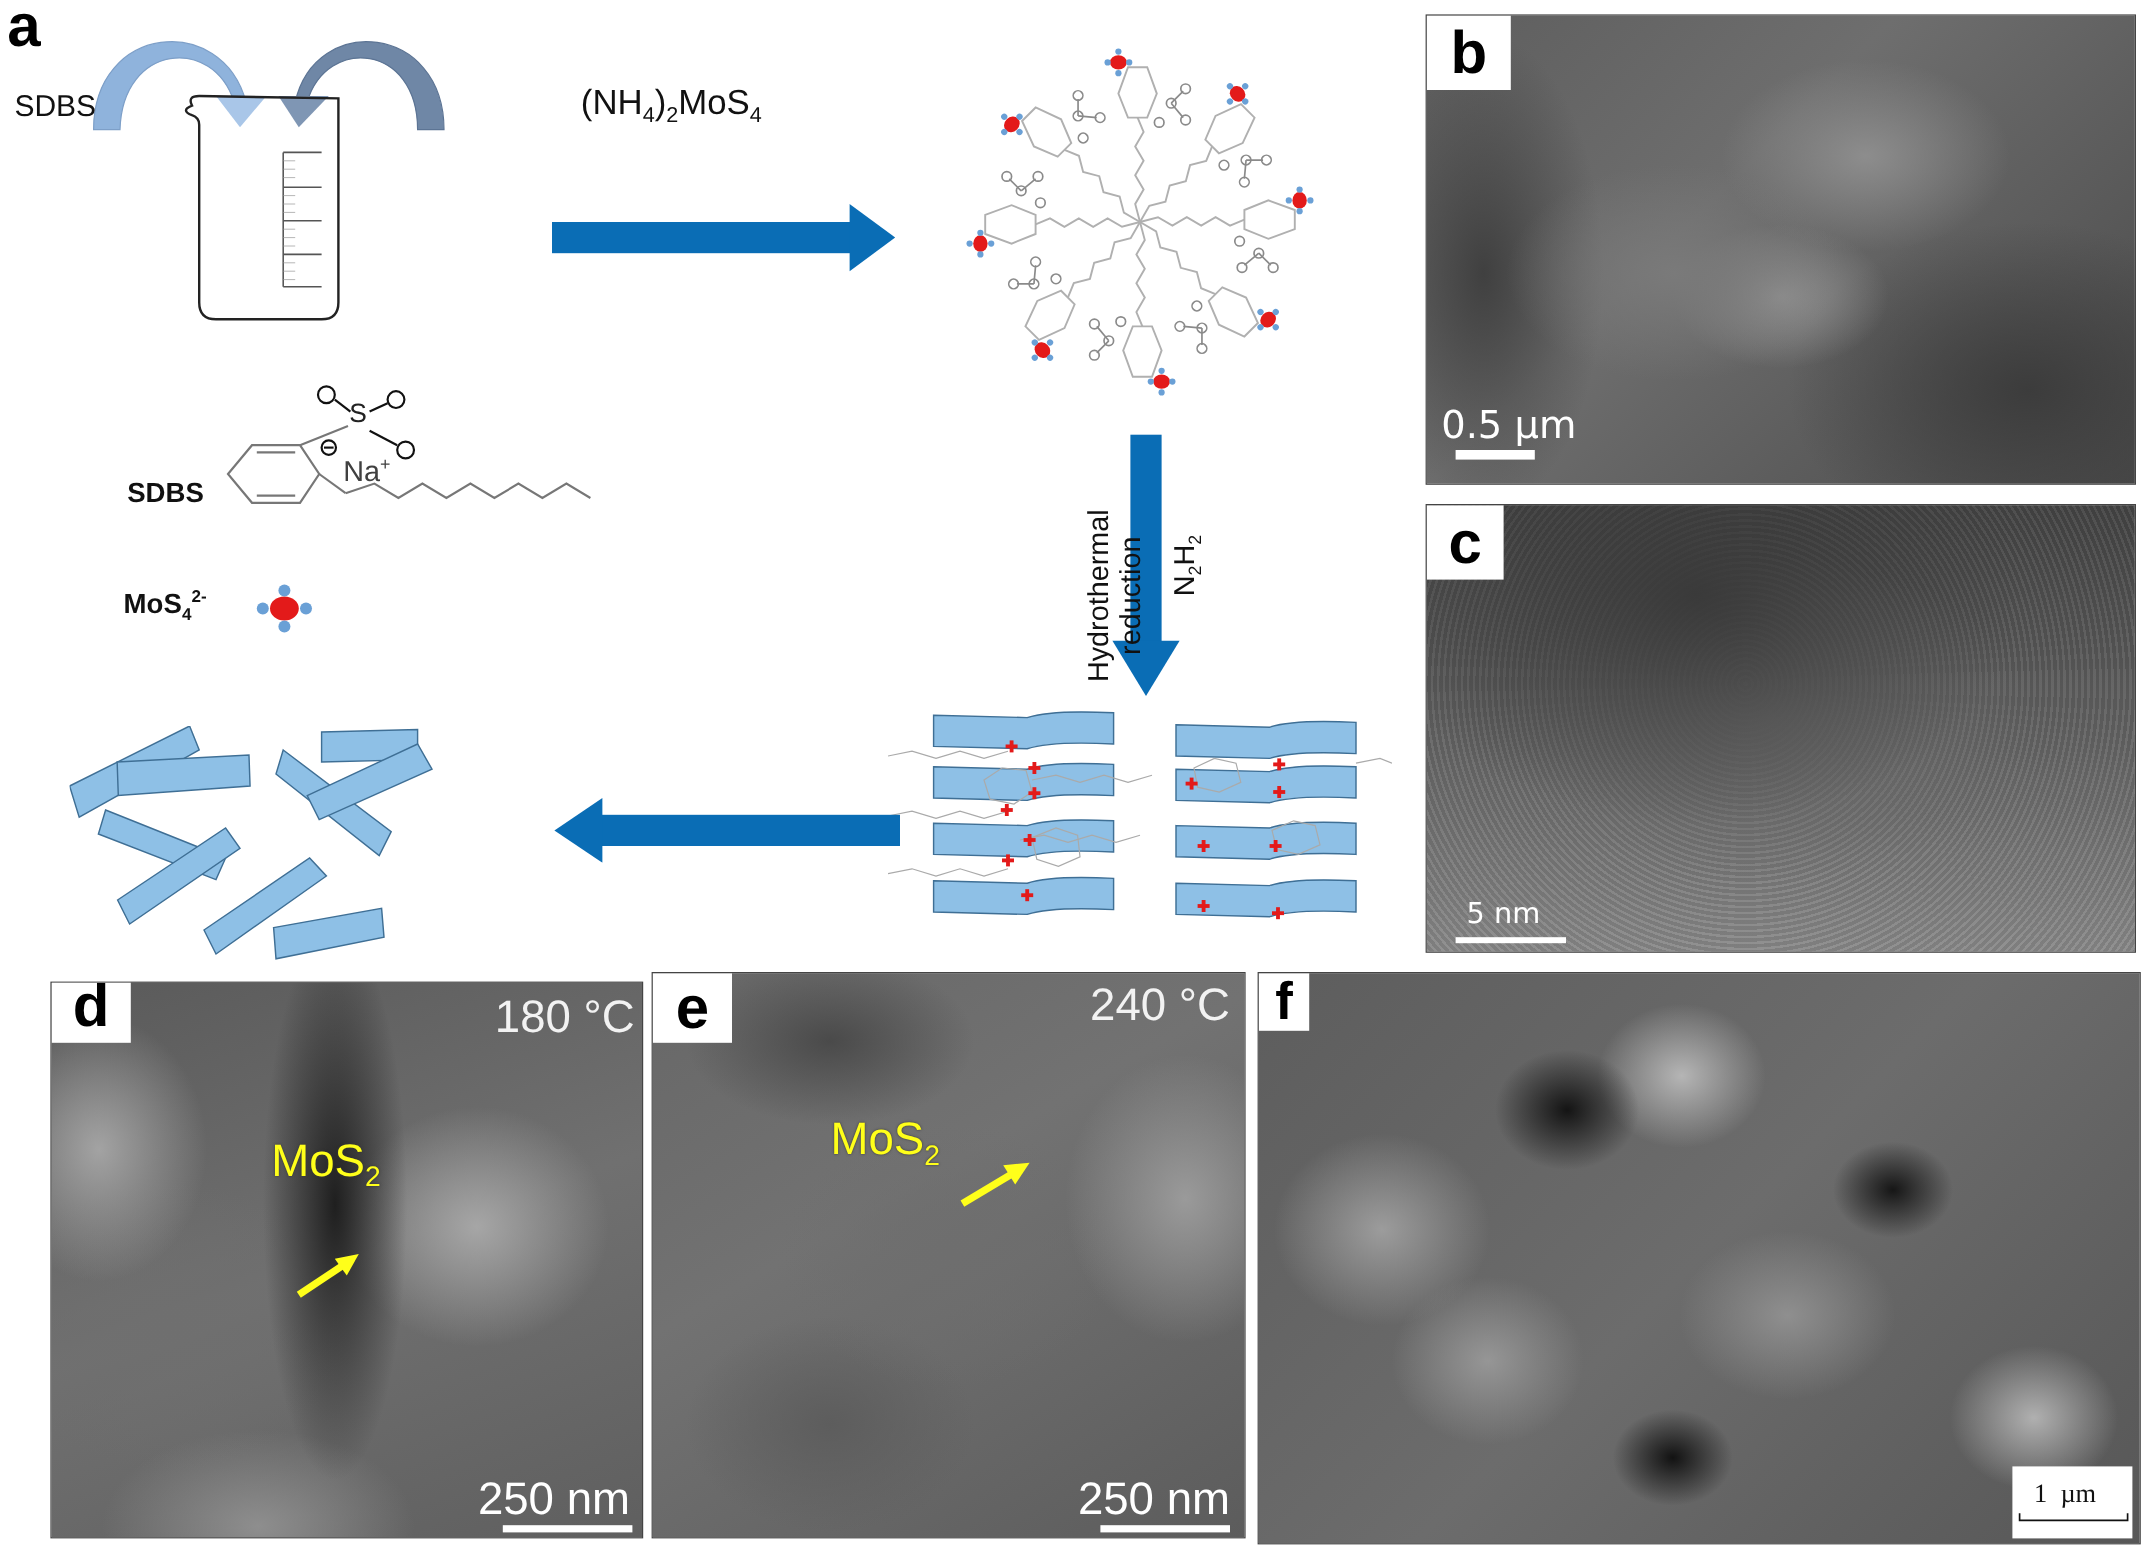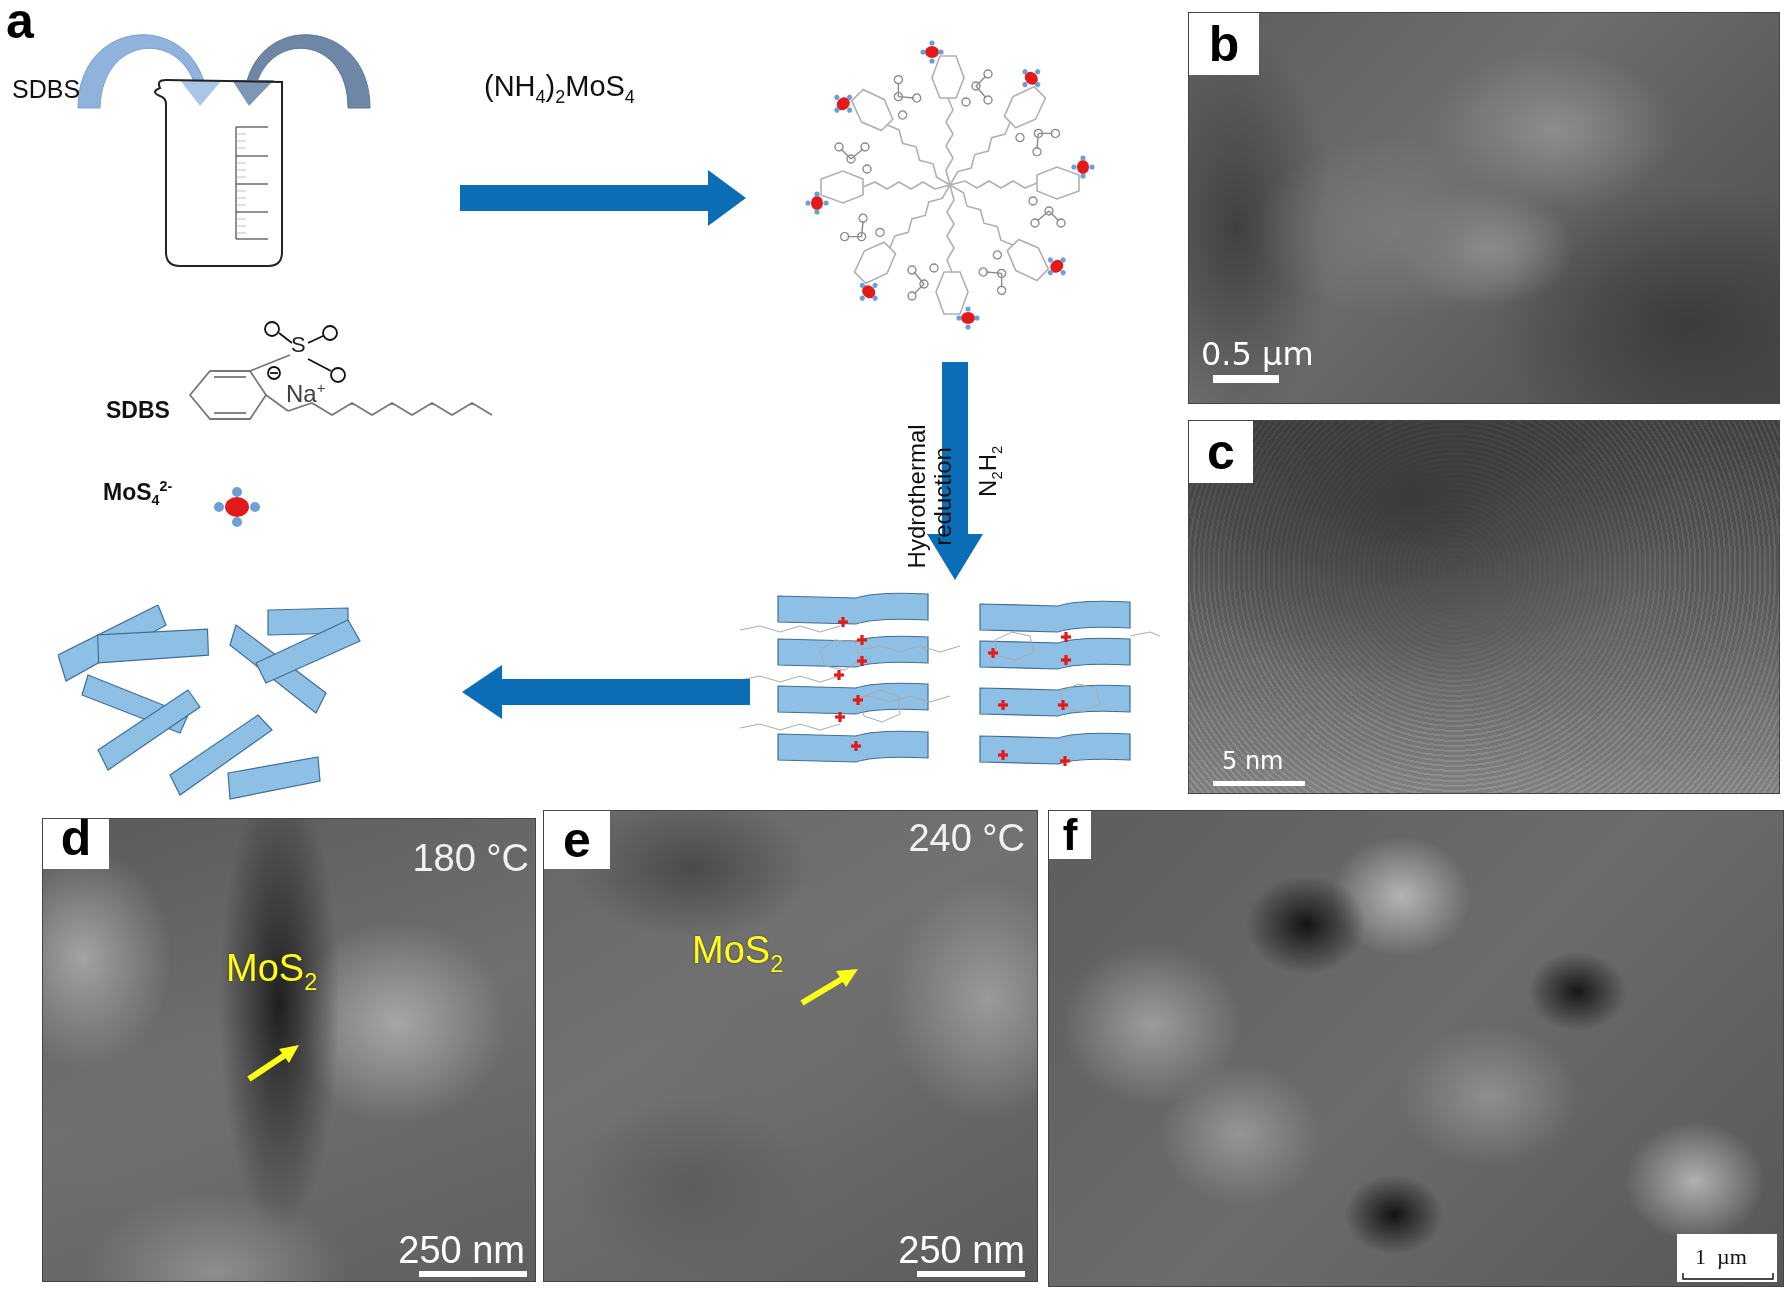--- a/index.html
+++ b/index.html
@@ -121,21 +121,21 @@
       <circle cx="94" cy="58" r="6"></circle>
         <line x1="90" y1="58" x2="98" y2="58"></line>
     </g>
   </svg>
   <div class="txt" style="left:291px;top:334px;font-size:22px;color:#222;">S</div>
   <div class="txt" style="left:286px;top:381px;font-size:24px;color:#404040;">
     <span>Na</span><sup>+</sup>
   </div>
   <div class="txt" style="left:106px;top:399px;font-size:23px;font-weight:bold;">SDBS</div>
 
-  <div class="txt" style="left:103px;top:479px;font-size:23px;font-weight:bold;">
+  <div class="txt" style="left:103px;top:491px;font-size:23px;font-weight:bold;">
     <span>MoS</span><sub>4</sub><sup>2-</sup>
   </div>
   <svg class="abs" style="left:207px;top:482px" width="60" height="50" viewBox="0 0 60 50">
     <ellipse cx="30" cy="25" rx="12" ry="10" fill="#e31a1a"></ellipse>
     <circle cx="30" cy="10" r="5" fill="#6aa0d6"></circle>
       <circle cx="30" cy="40" r="5" fill="#6aa0d6"></circle>
     <circle cx="12" cy="25" r="5" fill="#6aa0d6"></circle>
       <circle cx="48" cy="25" r="5" fill="#6aa0d6"></circle>
   </svg>
 
@@ -246,21 +246,21 @@
 </div>
 
 <div class="micro" style="left:42px;top:818px;width:492px;height:462px;background:
      radial-gradient(ellipse 60px 230px at 48% 40%, #1f1f1f, transparent),
      radial-gradient(ellipse 110px 100px at 72% 44%, #a6a6a6, transparent),
      radial-gradient(ellipse 90px 110px at 8% 30%, #a3a3a3, transparent),
      radial-gradient(ellipse 130px 80px at 35% 98%, #8e8e8e, transparent),
      radial-gradient(ellipse 150px 120px at 20% 62%, #6f6f6f, transparent),
      linear-gradient(160deg,#5a5a5a,#707070 50%,#5f5f5f);">
   <div class="label-box" style="width:66px;height:62px;font-size:50px;top:-12px;">d</div>
-  <div class="temp" style="right:6px;top:20px;font-size:38px;">180 °C</div>
+  <div class="temp" style="right:6px;top:10px;font-size:38px;">180 °C</div>
   <div class="yellow" style="left:183px;top:130px;font-size:38px;">
     <span>MoS</span><sub>2</sub>
   </div>
   <svg class="abs" style="left:200px;top:222px" width="60" height="45" viewBox="0 0 60 45">
     <line x1="6" y1="38" x2="42" y2="14" stroke="#ffff1a" stroke-width="6"></line>
     <polygon points="56,4 36,8 46,22" fill="#ffff1a"></polygon>
   </svg>
   <div class="temp" style="right:10px;top:415px;font-size:38px;color:#fff;top:412px;">250 nm</div>
   <div class="scale-bar" style="right:8px;top:452px;width:108px;height:6px;"></div>
 </div>
@@ -288,21 +288,21 @@
      radial-gradient(ellipse 60px 50px at 35% 24%, #141414, transparent),
      radial-gradient(ellipse 50px 40px at 47% 85%, #121212, transparent),
      radial-gradient(ellipse 50px 40px at 72% 38%, #161616, transparent),
      radial-gradient(ellipse 70px 60px at 48% 18%, #b5b5b5, transparent),
      radial-gradient(ellipse 70px 60px at 88% 78%, #b0b0b0, transparent),
      radial-gradient(ellipse 90px 80px at 14% 45%, #9c9c9c, transparent),
      radial-gradient(ellipse 90px 70px at 60% 60%, #8f8f8f, transparent),
      radial-gradient(ellipse 80px 70px at 26% 68%, #969696, transparent),
      linear-gradient(135deg,#5d5d5d,#6c6c6c 50%,#575757);">
   <div class="label-box" style="width:42px;height:48px;font-size:44px;">f</div>
-  <div style="position:absolute;right:6px;bottom:4px;width:100px;height:48px;background:#fff;">
+  <div style="position:absolute;right:6px;bottom:4px;width:100px;height:60px;background:#fff;">
     <div class="txt" style="left:18px;top:12px;font-size:22px;font-family:'Liberation Serif',serif;">
       <span>1</span>&nbsp;&nbsp;<span>µm</span>
     </div>
     <svg class="abs" style="left:4px;top:38px" width="94" height="10" viewBox="0 0 94 10">
       <polyline points="2,1 2,7 92,7 92,1" fill="none" stroke="#111" stroke-width="1.4"></polyline>
     </svg>
   </div>
 </div>
 
 </body></html>

